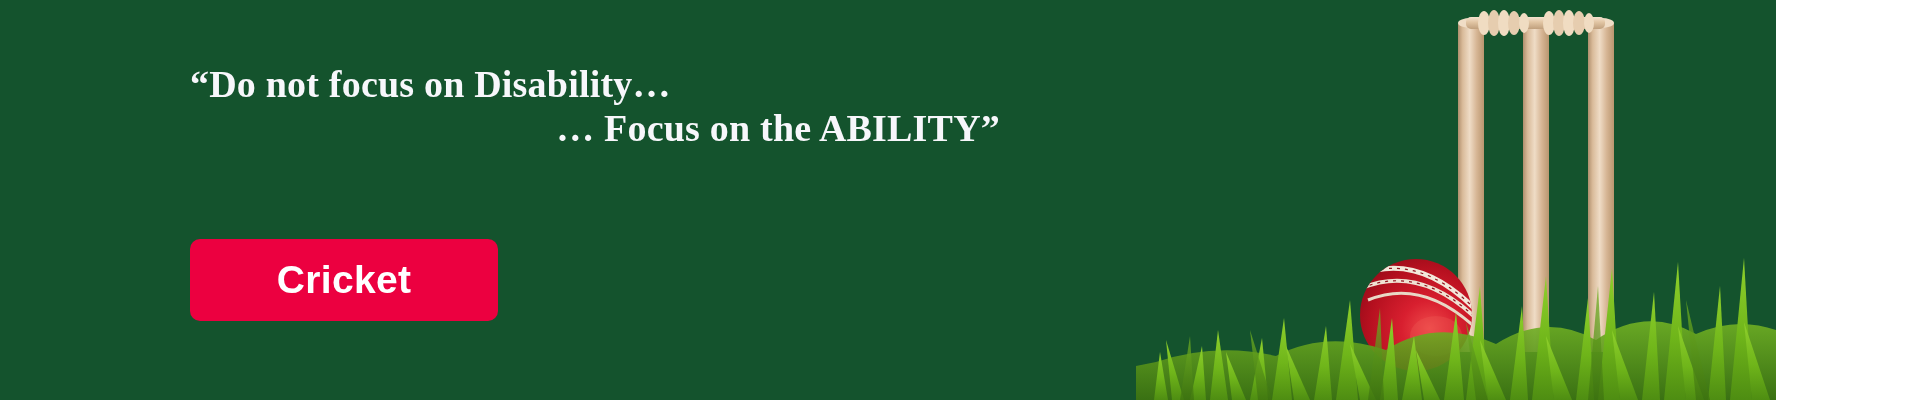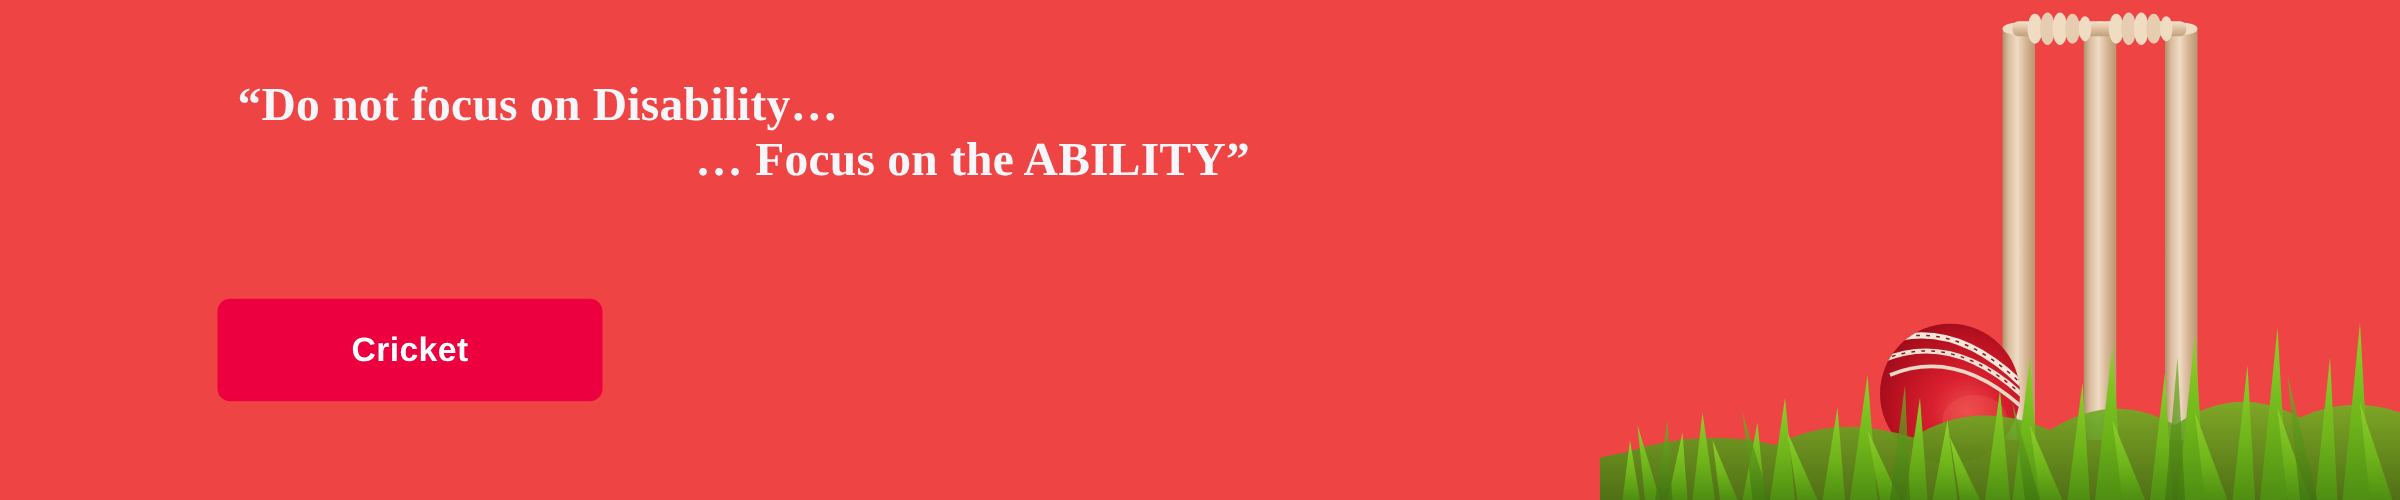--- a/index.html
+++ b/index.html
@@ -3,24 +3,24 @@
 <meta charset="utf-8">
 <style>
   html, body {
     margin: 0;
     padding: 0;
     background: #ffffff;
   }
 
   .banner {
     position: relative;
-    width: 1920px;
+    width: 1776px;
     height: 400px;
     overflow: hidden;
-    background: #ef4444;
+    background: #14532d;
     font-family: "Liberation Sans", sans-serif;
   }
 
   
   .quote-block {
     position: absolute;
     left: 190px;
     top: 62px;
     width: 810px;
   }
@@ -34,30 +34,30 @@
     letter-spacing: 0.2px;
     white-space: nowrap;
   }
 
   .quote-line-1 { text-align: left; }
   .quote-line-2 { text-align: right; margin-top: 0; }
 
   
   .cta-button {
     position: absolute;
-    left: 174px;
+    left: 190px;
     top: 239px;
     width: 308px;
     height: 82px;
     background: #ec0040;
     border: none;
     border-radius: 10px;
     color: #ffffff;
     font-family: "Liberation Sans", sans-serif;
-    font-size: 27px;
+    font-size: 39px;
     font-weight: bold;
     letter-spacing: 0.3px;
     cursor: pointer;
     display: flex;
     align-items: center;
     justify-content: center;
     padding: 0;
   }
 
   

